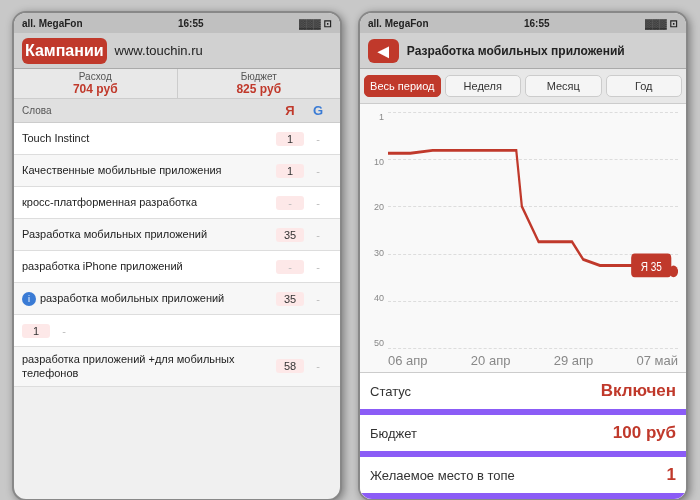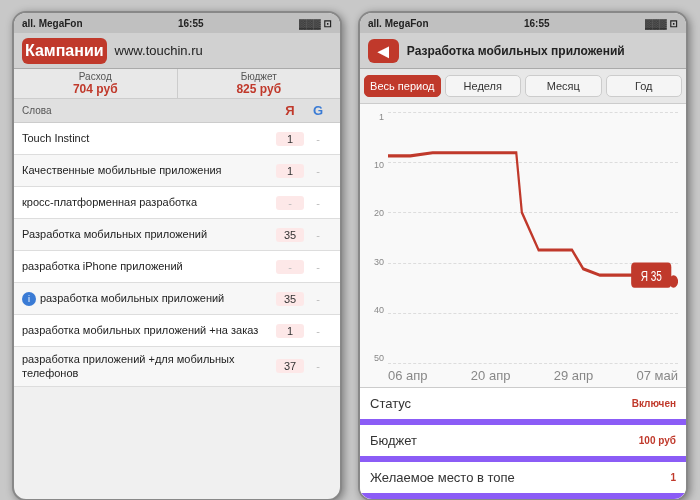--- a/index.html
+++ b/index.html
@@ -292,21 +292,21 @@
       padding: 8px 10px;
       border-bottom: 6px solid #8b5cf6;
       background: #ffffff;
     }
     .info-label {
       flex: 1;
       font-size: 13px;
       color: #333;
     }
     .info-value {
-      font-size: 10px;
+      font-size: 17px;
       font-weight: bold;
       color: #c0392b;
     }
   </style>
 </head>
 <body>
 
 <div class="phone-wrapper">
 
   <div class="phone">
@@ -372,28 +372,27 @@
       </div>
 
       <div class="kw-row">
         <div class="kw-info">i</div>
         <span class="kw-text">разработка мобильных приложений</span>
         <span class="kw-val-ya">35</span>
         <span class="kw-val-g kw-dash">-</span>
       </div>
 
       <div class="kw-row">
-        <span class="kw-text">разработка мобильных приложений +на заказ</span>
         <span class="kw-val-ya">1</span>
         <span class="kw-val-g kw-dash">-</span>
       </div>
 
       <div class="kw-row">
         <span class="kw-text">разработка приложений +для мобильных телефонов</span>
-        <span class="kw-val-ya">37</span>
+        <span class="kw-val-ya">58</span>
         <span class="kw-val-g kw-dash">-</span>
       </div>
     </div>
   </div>
 
   <div class="phone">
 
     <div class="status-bar">
       <span>all. MegaFon</span>
       <span>16:55</span>

